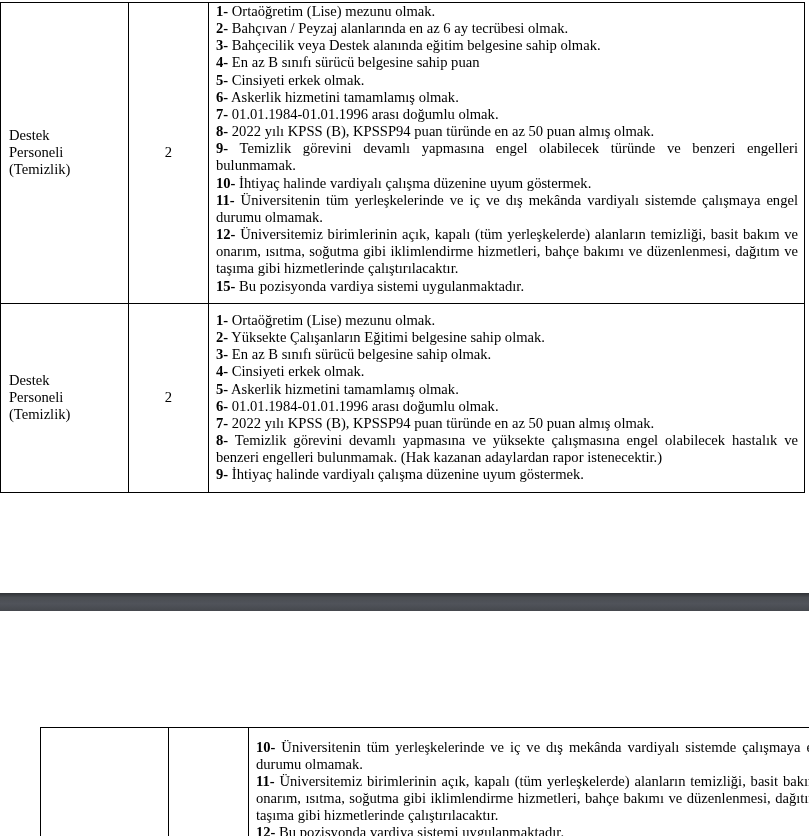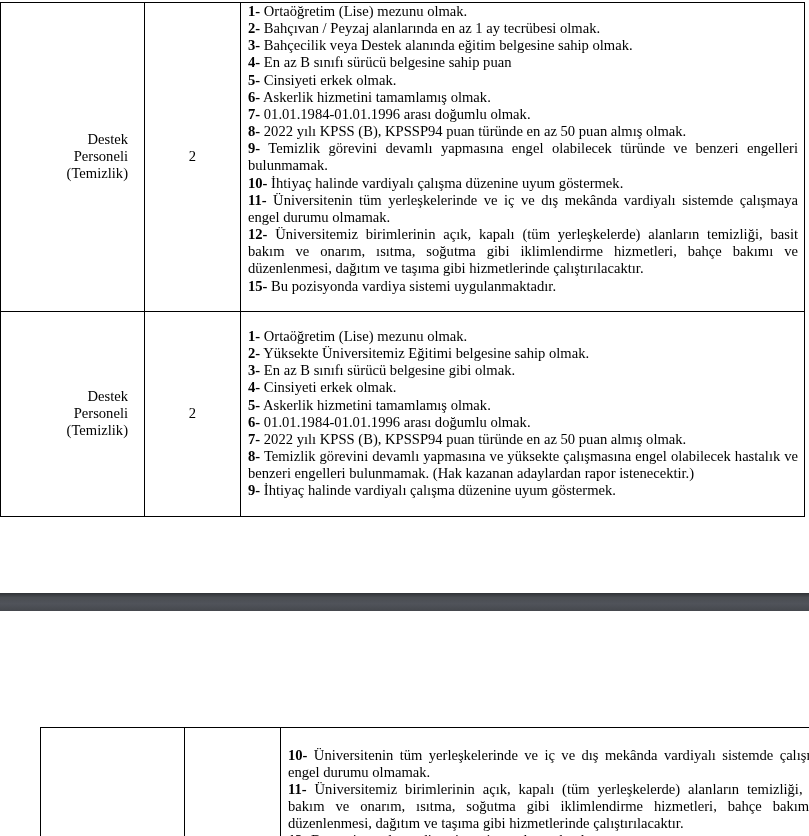--- a/index.html
+++ b/index.html
@@ -4,22 +4,22 @@
 <style>
   html, body { margin: 0; padding: 0; background: #ffffff; }
   body { width: 809px; height: 836px; position: relative; overflow: hidden;
          font-family: "Liberation Serif", serif; color: #000; }
   .page { position: absolute; left: 0; width: 809px; background: #fff; }
   .page-top { top: 0; height: 593px; }
   .page-bottom { top: 611px; height: 225px; margin-left: 40px; }
   .gap-bar { position: absolute; left: 0; top: 593px; width: 809px; height: 18px;
              background: linear-gradient(#2f3236 0%, #4a4d52 25%, #50535a 60%, #45484d 100%); }
   table.req { position: absolute; left: 0; border-collapse: collapse; table-layout: fixed; width: 805px; }
-  table.req td { border: 1.3px solid #000; padding: 16px; vertical-align: middle; }
-  .c1 { width: 111px; text-align: right; font-size: 14.6px; line-height: 17.3px; }
+  table.req td { border: 1.3px solid #000; padding: 8px; vertical-align: middle; }
+  .c1 { width: 111px; text-align: left; font-size: 14.6px; line-height: 17.3px; }
   .c2 { width: 63px; text-align: center; font-size: 14.6px; }
   .c3 { padding-left: 7px !important; padding-right: 6px !important; font-size: 14.6px; line-height: 17.15px; text-align: justify; }
   .item { display: block; }
   .num { font-weight: bold; }
   #tbl1 { top: 2px; }
   #tbl1 tr.r1 td { height: 274px; }
   #tbl1 tr.r2 td { height: 172px; }
   #tbl1 tr.r1 .c3 { padding-top: 0; }
   #tbl2 { top: 116px; }
   #tbl2 tr td { height: 108px; }
@@ -33,21 +33,21 @@
         <tr class="r1">
       <td class="c1">
         <span class="item">Destek</span>
         <span class="item">Personeli</span>
         <span class="item">(Temizlik)</span>
       </td>
       <td class="c2">2</td>
       <td class="c3">
         <div class="reqlist">
               <div class="item"><span class="num">1-</span><span> Ortaöğretim (Lise) mezunu olmak.</span></div>
-              <div class="item"><span class="num">2-</span><span> Bahçıvan / Peyzaj alanlarında en az 1 ay tecrübesi olmak.</span></div>
+              <div class="item"><span class="num">2-</span><span> Bahçıvan / Peyzaj alanlarında en az 6 ay tecrübesi olmak.</span></div>
               <div class="item"><span class="num">3-</span><span> Bahçecilik veya Destek alanında eğitim belgesine sahip olmak.</span></div>
               <div class="item"><span class="num">4-</span><span> En az B sınıfı sürücü belgesine sahip puan</span></div>
               <div class="item"><span class="num">5-</span><span> Cinsiyeti erkek olmak.</span></div>
               <div class="item"><span class="num">6-</span><span> Askerlik hizmetini tamamlamış olmak.</span></div>
               <div class="item"><span class="num">7-</span><span> 01.01.1984-01.01.1996 arası doğumlu olmak.</span></div>
               <div class="item"><span class="num">8-</span><span> 2022 yılı KPSS (B), KPSSP94 puan türünde en az 50 puan almış olmak.</span></div>
               <div class="item"><span class="num">9-</span><span> Temizlik görevini devamlı yapmasına engel olabilecek türünde ve benzeri engelleri bulunmamak.</span></div>
               <div class="item"><span class="num">10-</span><span> İhtiyaç halinde vardiyalı çalışma düzenine uyum göstermek.</span></div>
               <div class="item"><span class="num">11-</span><span> Üniversitenin tüm yerleşkelerinde ve iç ve dış mekânda vardiyalı sistemde çalışmaya engel durumu olmamak.</span></div>
               <div class="item"><span class="num">12-</span><span> Üniversitemiz birimlerinin açık, kapalı (tüm yerleşkelerde) alanların temizliği, basit bakım ve onarım, ısıtma, soğutma gibi iklimlendirme hizmetleri, bahçe bakımı ve düzenlenmesi, dağıtım ve taşıma gibi hizmetlerinde çalıştırılacaktır.</span></div>
@@ -58,22 +58,22 @@
     <tr class="r2">
       <td class="c1">
         <span class="item">Destek</span>
         <span class="item">Personeli</span>
         <span class="item">(Temizlik)</span>
       </td>
       <td class="c2">2</td>
       <td class="c3">
         <div class="reqlist">
               <div class="item"><span class="num">1-</span><span> Ortaöğretim (Lise) mezunu olmak.</span></div>
-              <div class="item"><span class="num">2-</span><span> Yüksekte Üniversitemiz Eğitimi belgesine sahip olmak.</span></div>
-              <div class="item"><span class="num">3-</span><span> En az B sınıfı sürücü belgesine gibi olmak.</span></div>
+              <div class="item"><span class="num">2-</span><span> Yüksekte Çalışanların Eğitimi belgesine sahip olmak.</span></div>
+              <div class="item"><span class="num">3-</span><span> En az B sınıfı sürücü belgesine sahip olmak.</span></div>
               <div class="item"><span class="num">4-</span><span> Cinsiyeti erkek olmak.</span></div>
               <div class="item"><span class="num">5-</span><span> Askerlik hizmetini tamamlamış olmak.</span></div>
               <div class="item"><span class="num">6-</span><span> 01.01.1984-01.01.1996 arası doğumlu olmak.</span></div>
               <div class="item"><span class="num">7-</span><span> 2022 yılı KPSS (B), KPSSP94 puan türünde en az 50 puan almış olmak.</span></div>
               <div class="item"><span class="num">8-</span><span> Temizlik görevini devamlı yapmasına ve yüksekte çalışmasına engel olabilecek hastalık ve benzeri engelleri bulunmamak. (Hak kazanan adaylardan rapor istenecektir.)</span></div>
               <div class="item"><span class="num">9-</span><span> İhtiyaç halinde vardiyalı çalışma düzenine uyum göstermek.</span></div>
             </div>
       </td>
     </tr>
   </tbody>

